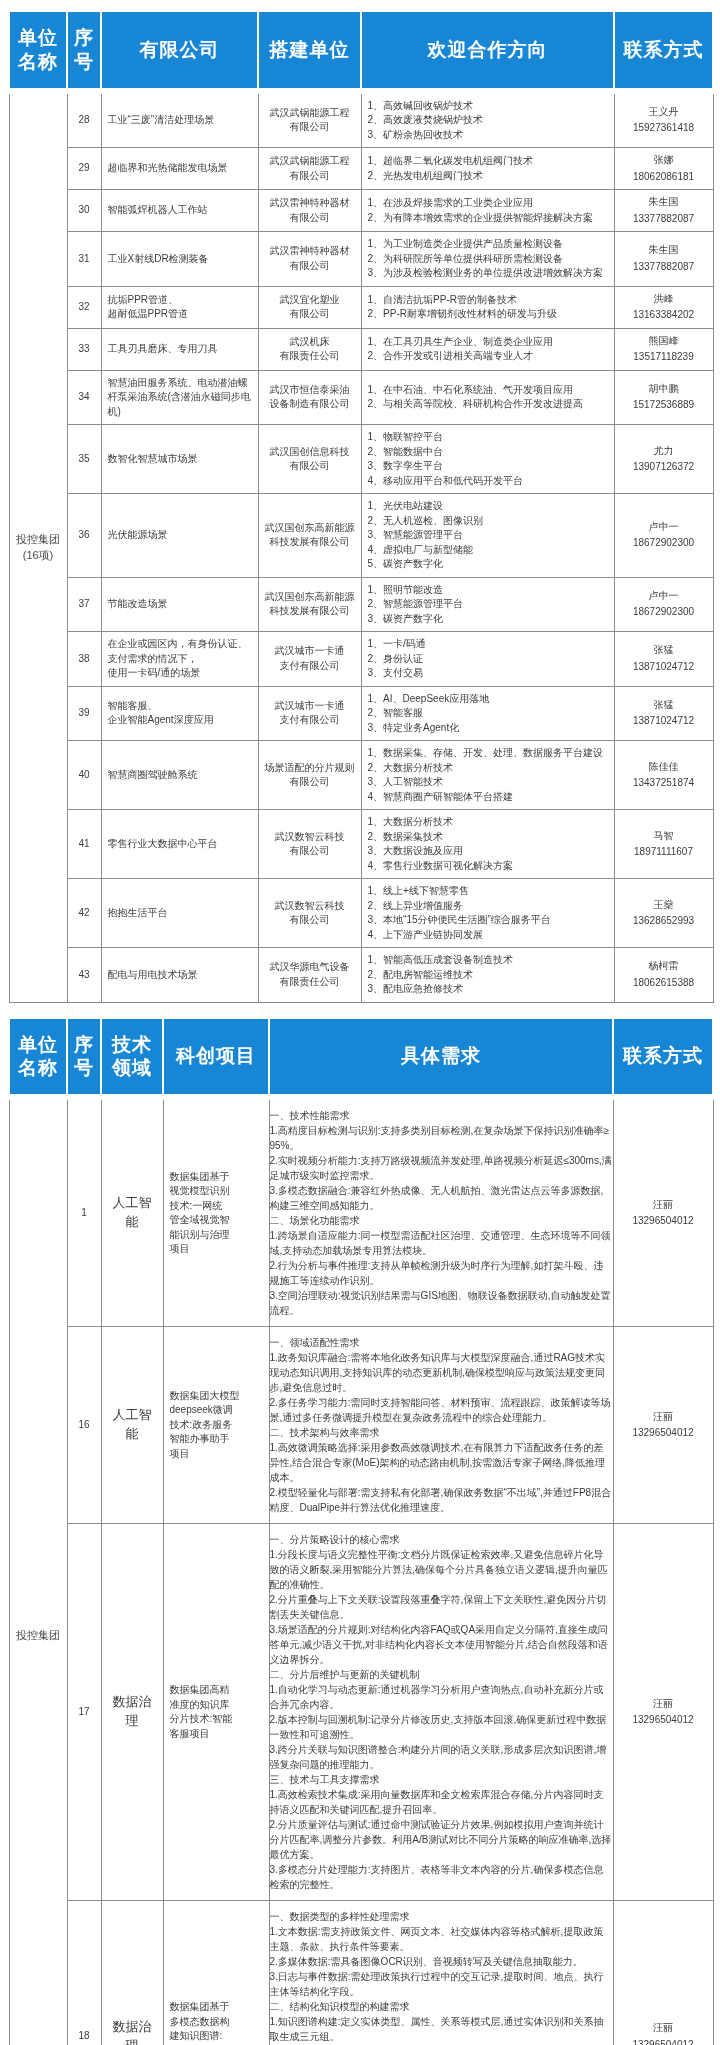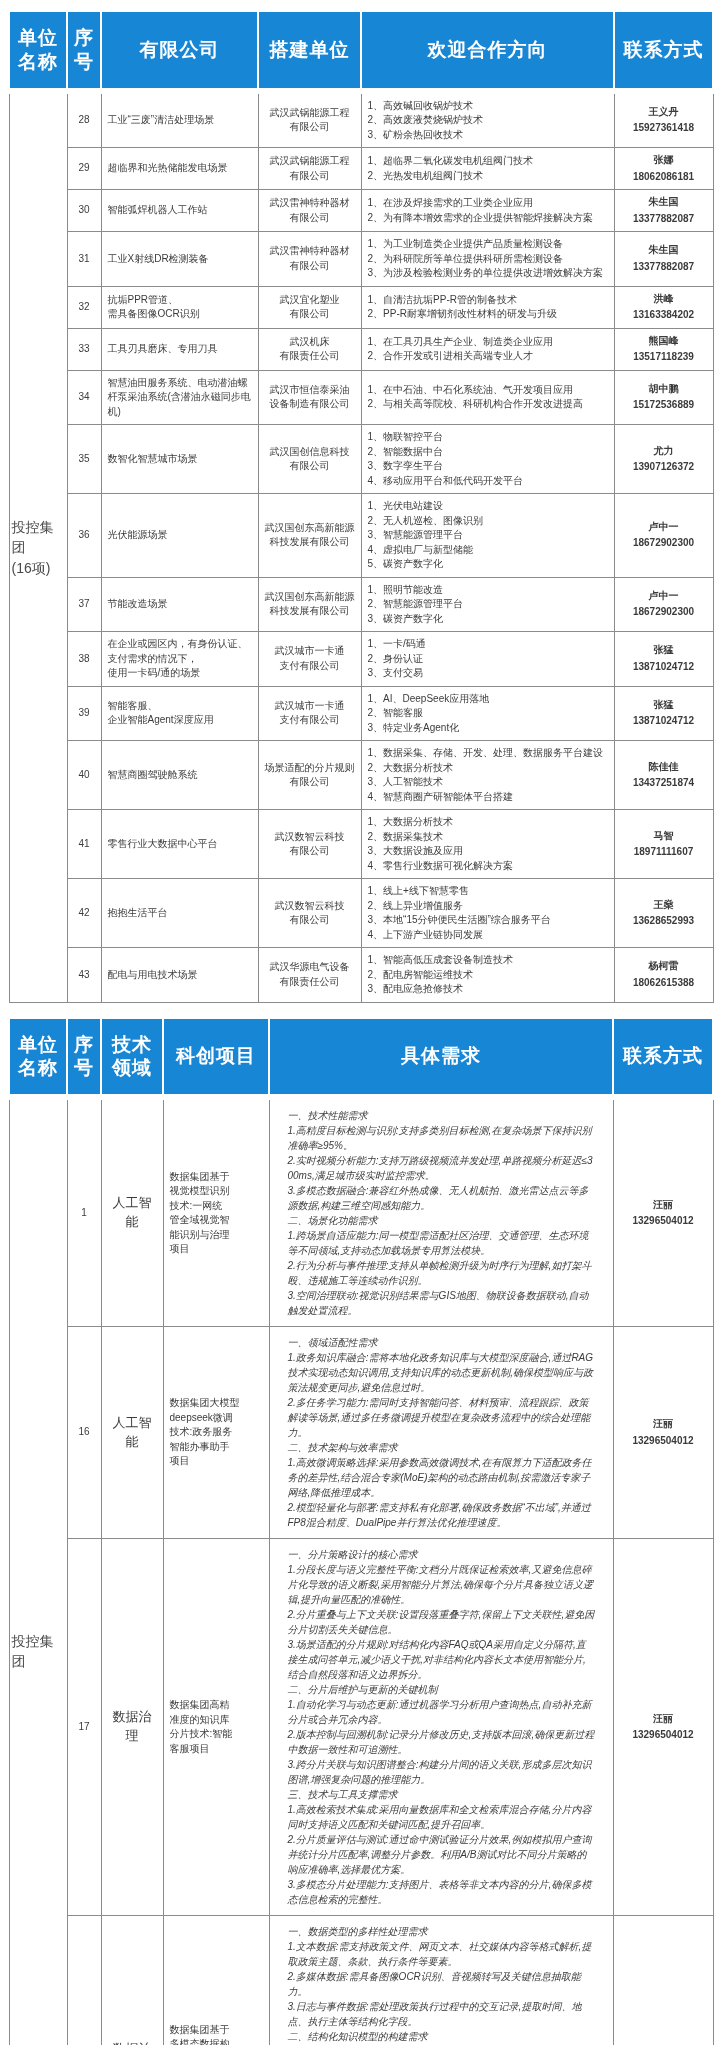--- a/index.html
+++ b/index.html
@@ -43,33 +43,32 @@
     border:1px solid var(--grid);
     font-size:10px;
     line-height:1.45;
     color:var(--text);
     padding:5px 6px;
     vertical-align:middle;
     word-break:break-all;
   }
   .pre{ white-space:pre-line; }
   .unit-cell{
-    text-align:left;
-    font-size:14px;
+    text-align:center;
+    font-size:11px;
     color:#4a4a4a;
     padding:2px;
   }
   .no-cell{ text-align:center; }
   .builder-cell{ text-align:center; }
-  .contact-cell{ text-align:center;font-weight:bold; }
+  .contact-cell{ text-align:center; }
   .contact-cell .cname{ margin-bottom:2px; }
   .demand-cell{
     line-height:1.5;
-    padding:8px 18px;
-    font-style:italic;
+    padding:8px 0;
   }
   .project-cell{ }
   .field-cell{ text-align:center; font-size:13px; }
 </style>
 </head>
 <body>
 
 <div class="page">
 
   <table class="tbl">
@@ -140,21 +139,21 @@
 2、为科研院所等单位提供科研所需检测设备
 3、为涉及检验检测业务的单位提供改进增效解决方案</td>
     <td class="contact-cell">
       <div class="cname">朱生国</div>
       <div class="cphone">13377882087</div>
     </td>
   </tr>
         <tr>
     <td class="no-cell">32</td>
     <td class="pre">抗垢PPR管道、
-需具备图像OCR识别</td>
+超耐低温PPR管道</td>
     <td class="builder-cell pre">武汉宜化塑业
 有限公司</td>
     <td class="pre">1、自清洁抗垢PP-R管的制备技术
 2、PP-R耐寒增韧剂改性材料的研发与升级</td>
     <td class="contact-cell">
       <div class="cname">洪峰</div>
       <div class="cphone">13163384202</div>
     </td>
   </tr>
         <tr>

